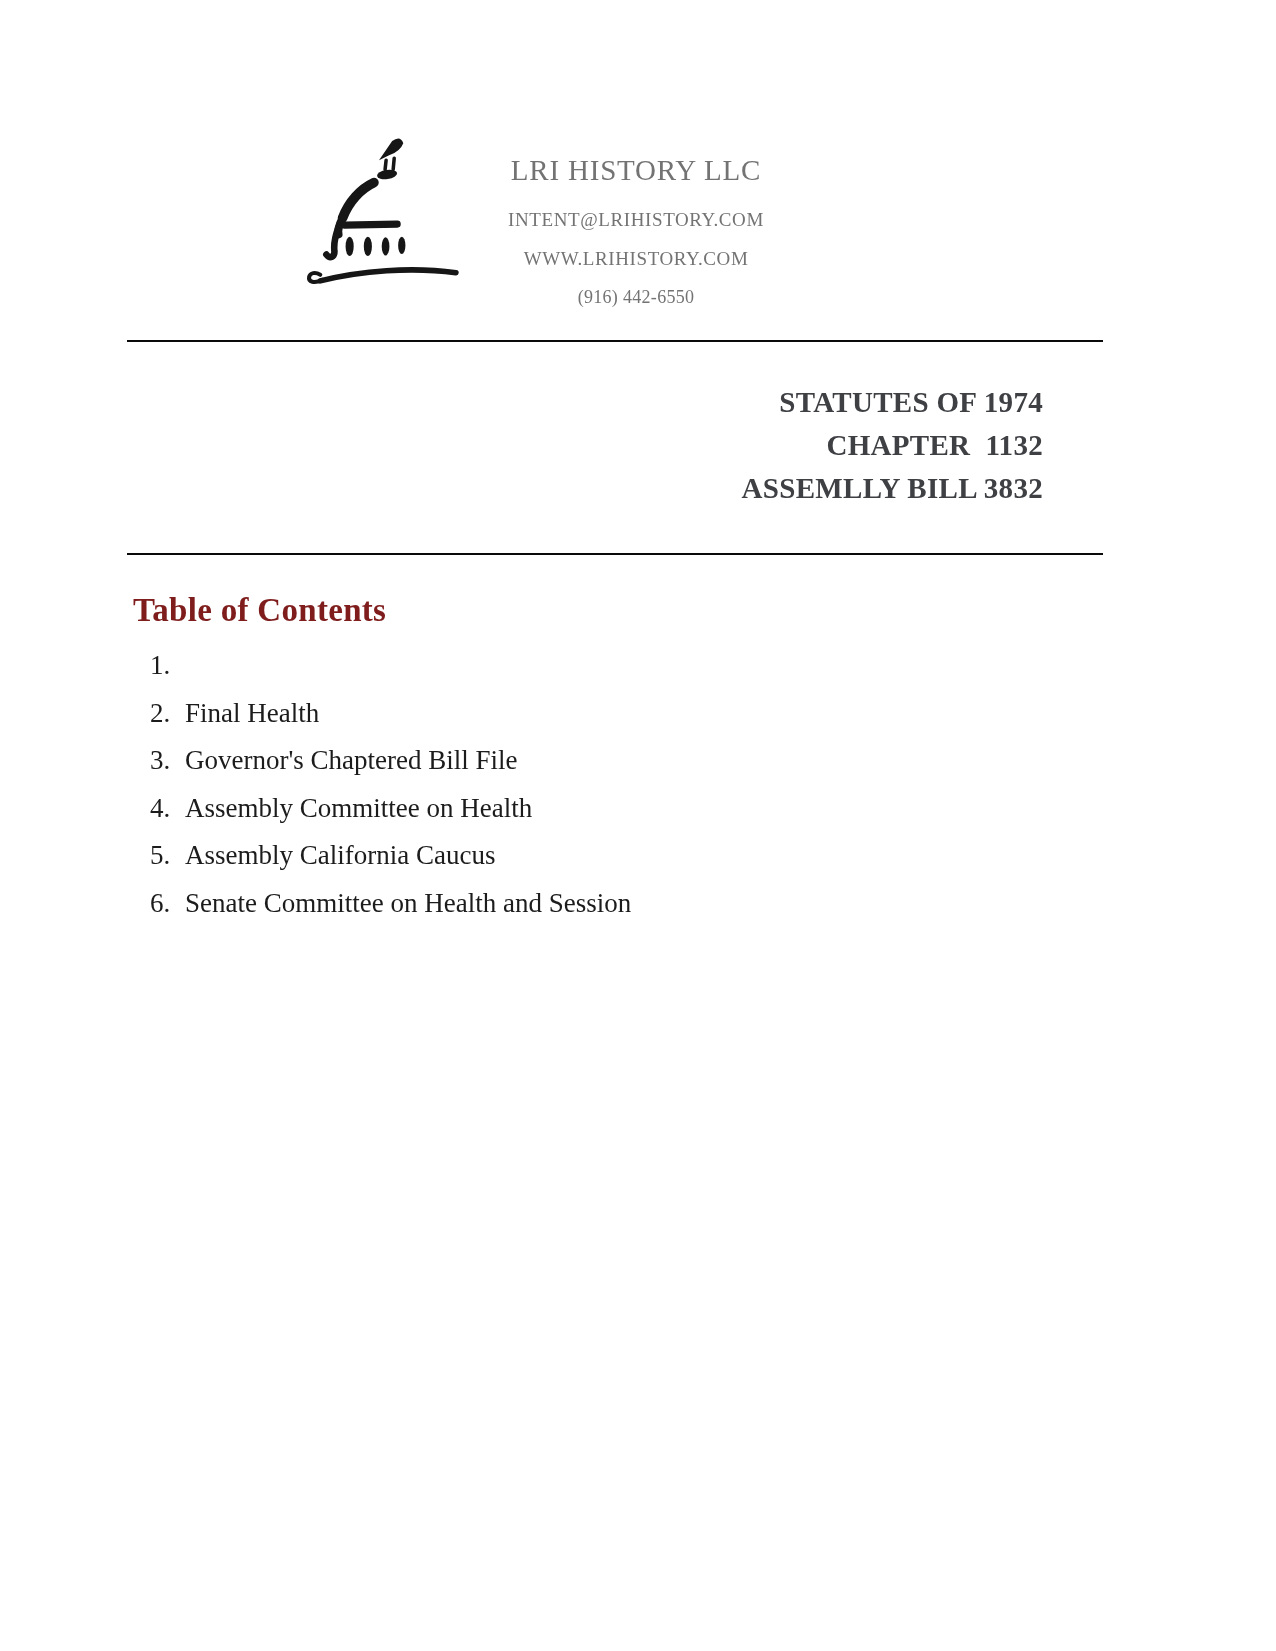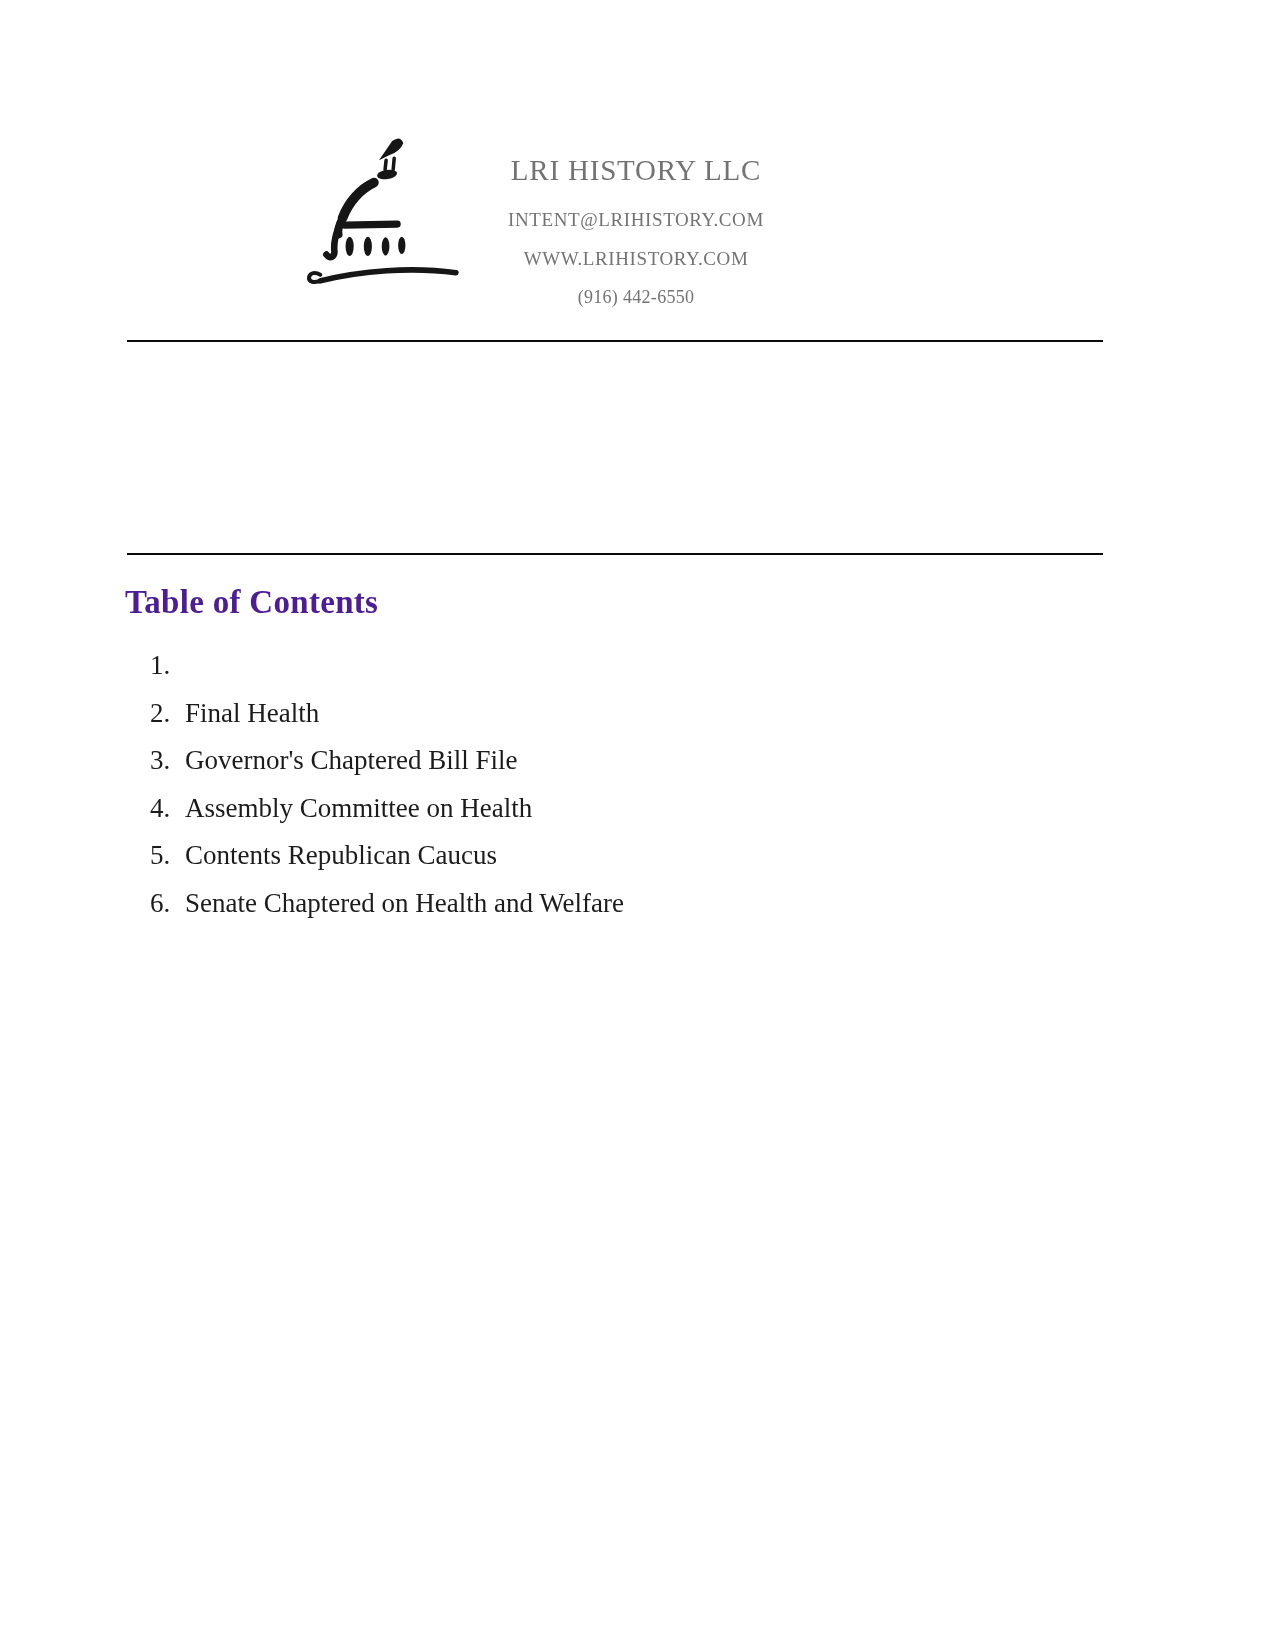--- a/index.html
+++ b/index.html
@@ -79,23 +79,23 @@
     white-space: pre; 
     letter-spacing: 0.3px;
   }
   
   .toc-heading {
     position: absolute;
     left: 125px;
     top: 584px;
     font-size: 33px;
     font-weight: bold;
-    color: #4c1d95;
+    color: #7f1d1d;
     letter-spacing: 0.3px;
-    margin: 0;
+    margin: 8px;
   }
   .toc-list {
     position: absolute;
     left: 150px;
     top: 642px;
     margin: 0;
     padding: 0;
     list-style: none;
   }
   .toc-item {
@@ -143,20 +143,25 @@
 
   <div class="header-text">
     <div class="company-name">LRI HISTORY LLC</div>
     <div class="contact-line">INTENT@LRIHISTORY.COM</div>
     <div class="contact-line">WWW.LRIHISTORY.COM</div>
     <div class="contact-line phone">(916) 442-6550</div>
   </div>
 
   <div class="rule rule-1"></div>
 
+  <div class="title-block">
+    <div class="title-line">STATUTES OF 1974</div>
+    <div class="title-line">CHAPTER  1132</div>
+    <div class="title-line">ASSEMLLY BILL 3832</div>
+  </div>
 
   <div class="rule rule-2"></div>
 
   <h1 class="toc-heading">Table of Contents</h1>
 
   <ol class="toc-list">
     <li class="toc-item">
       <span class="toc-num">1.</span>
     </li>
     <li class="toc-item">
@@ -166,21 +171,21 @@
     <li class="toc-item">
       <span class="toc-num">3.</span>
       <span class="toc-label">Governor's Chaptered Bill File</span>
     </li>
     <li class="toc-item">
       <span class="toc-num">4.</span>
       <span class="toc-label">Assembly Committee on Health</span>
     </li>
     <li class="toc-item">
       <span class="toc-num">5.</span>
-      <span class="toc-label">Contents Republican Caucus</span>
+      <span class="toc-label">Assembly California Caucus</span>
     </li>
     <li class="toc-item">
       <span class="toc-num">6.</span>
-      <span class="toc-label">Senate Chaptered on Health and Welfare</span>
+      <span class="toc-label">Senate Committee on Health and Session</span>
     </li>
   </ol>
 
 </div>
 
 </body></html>

